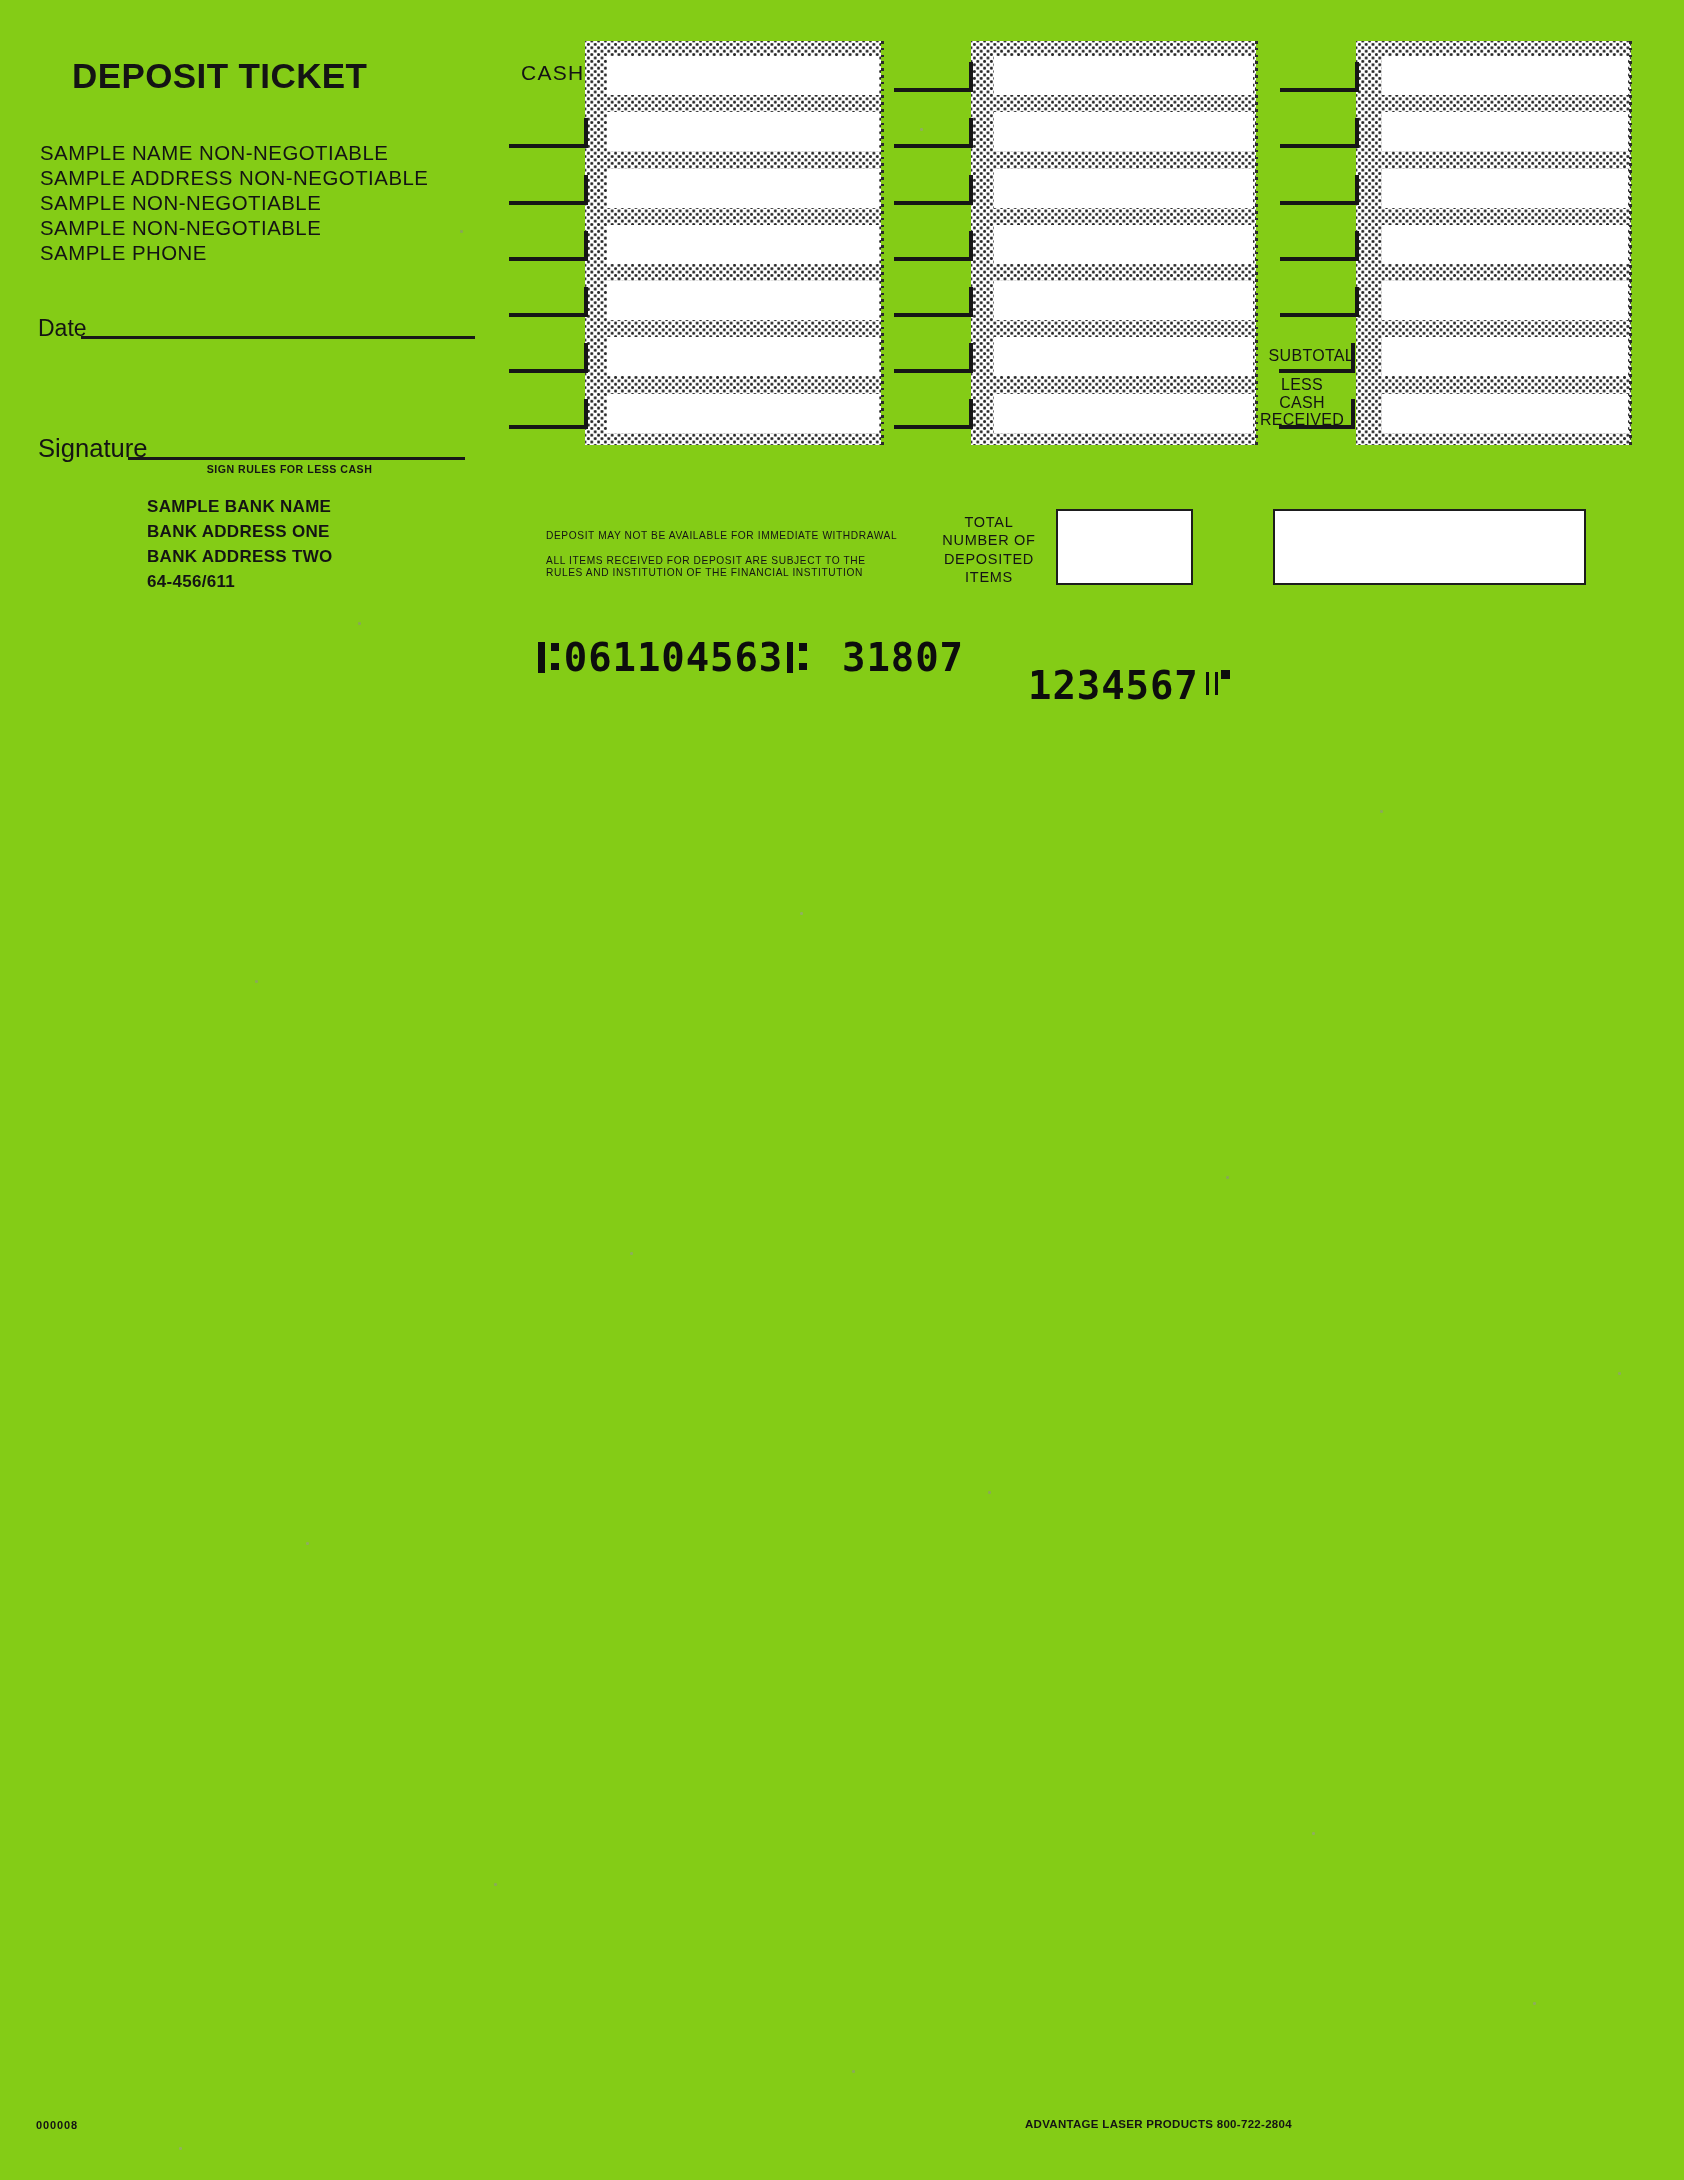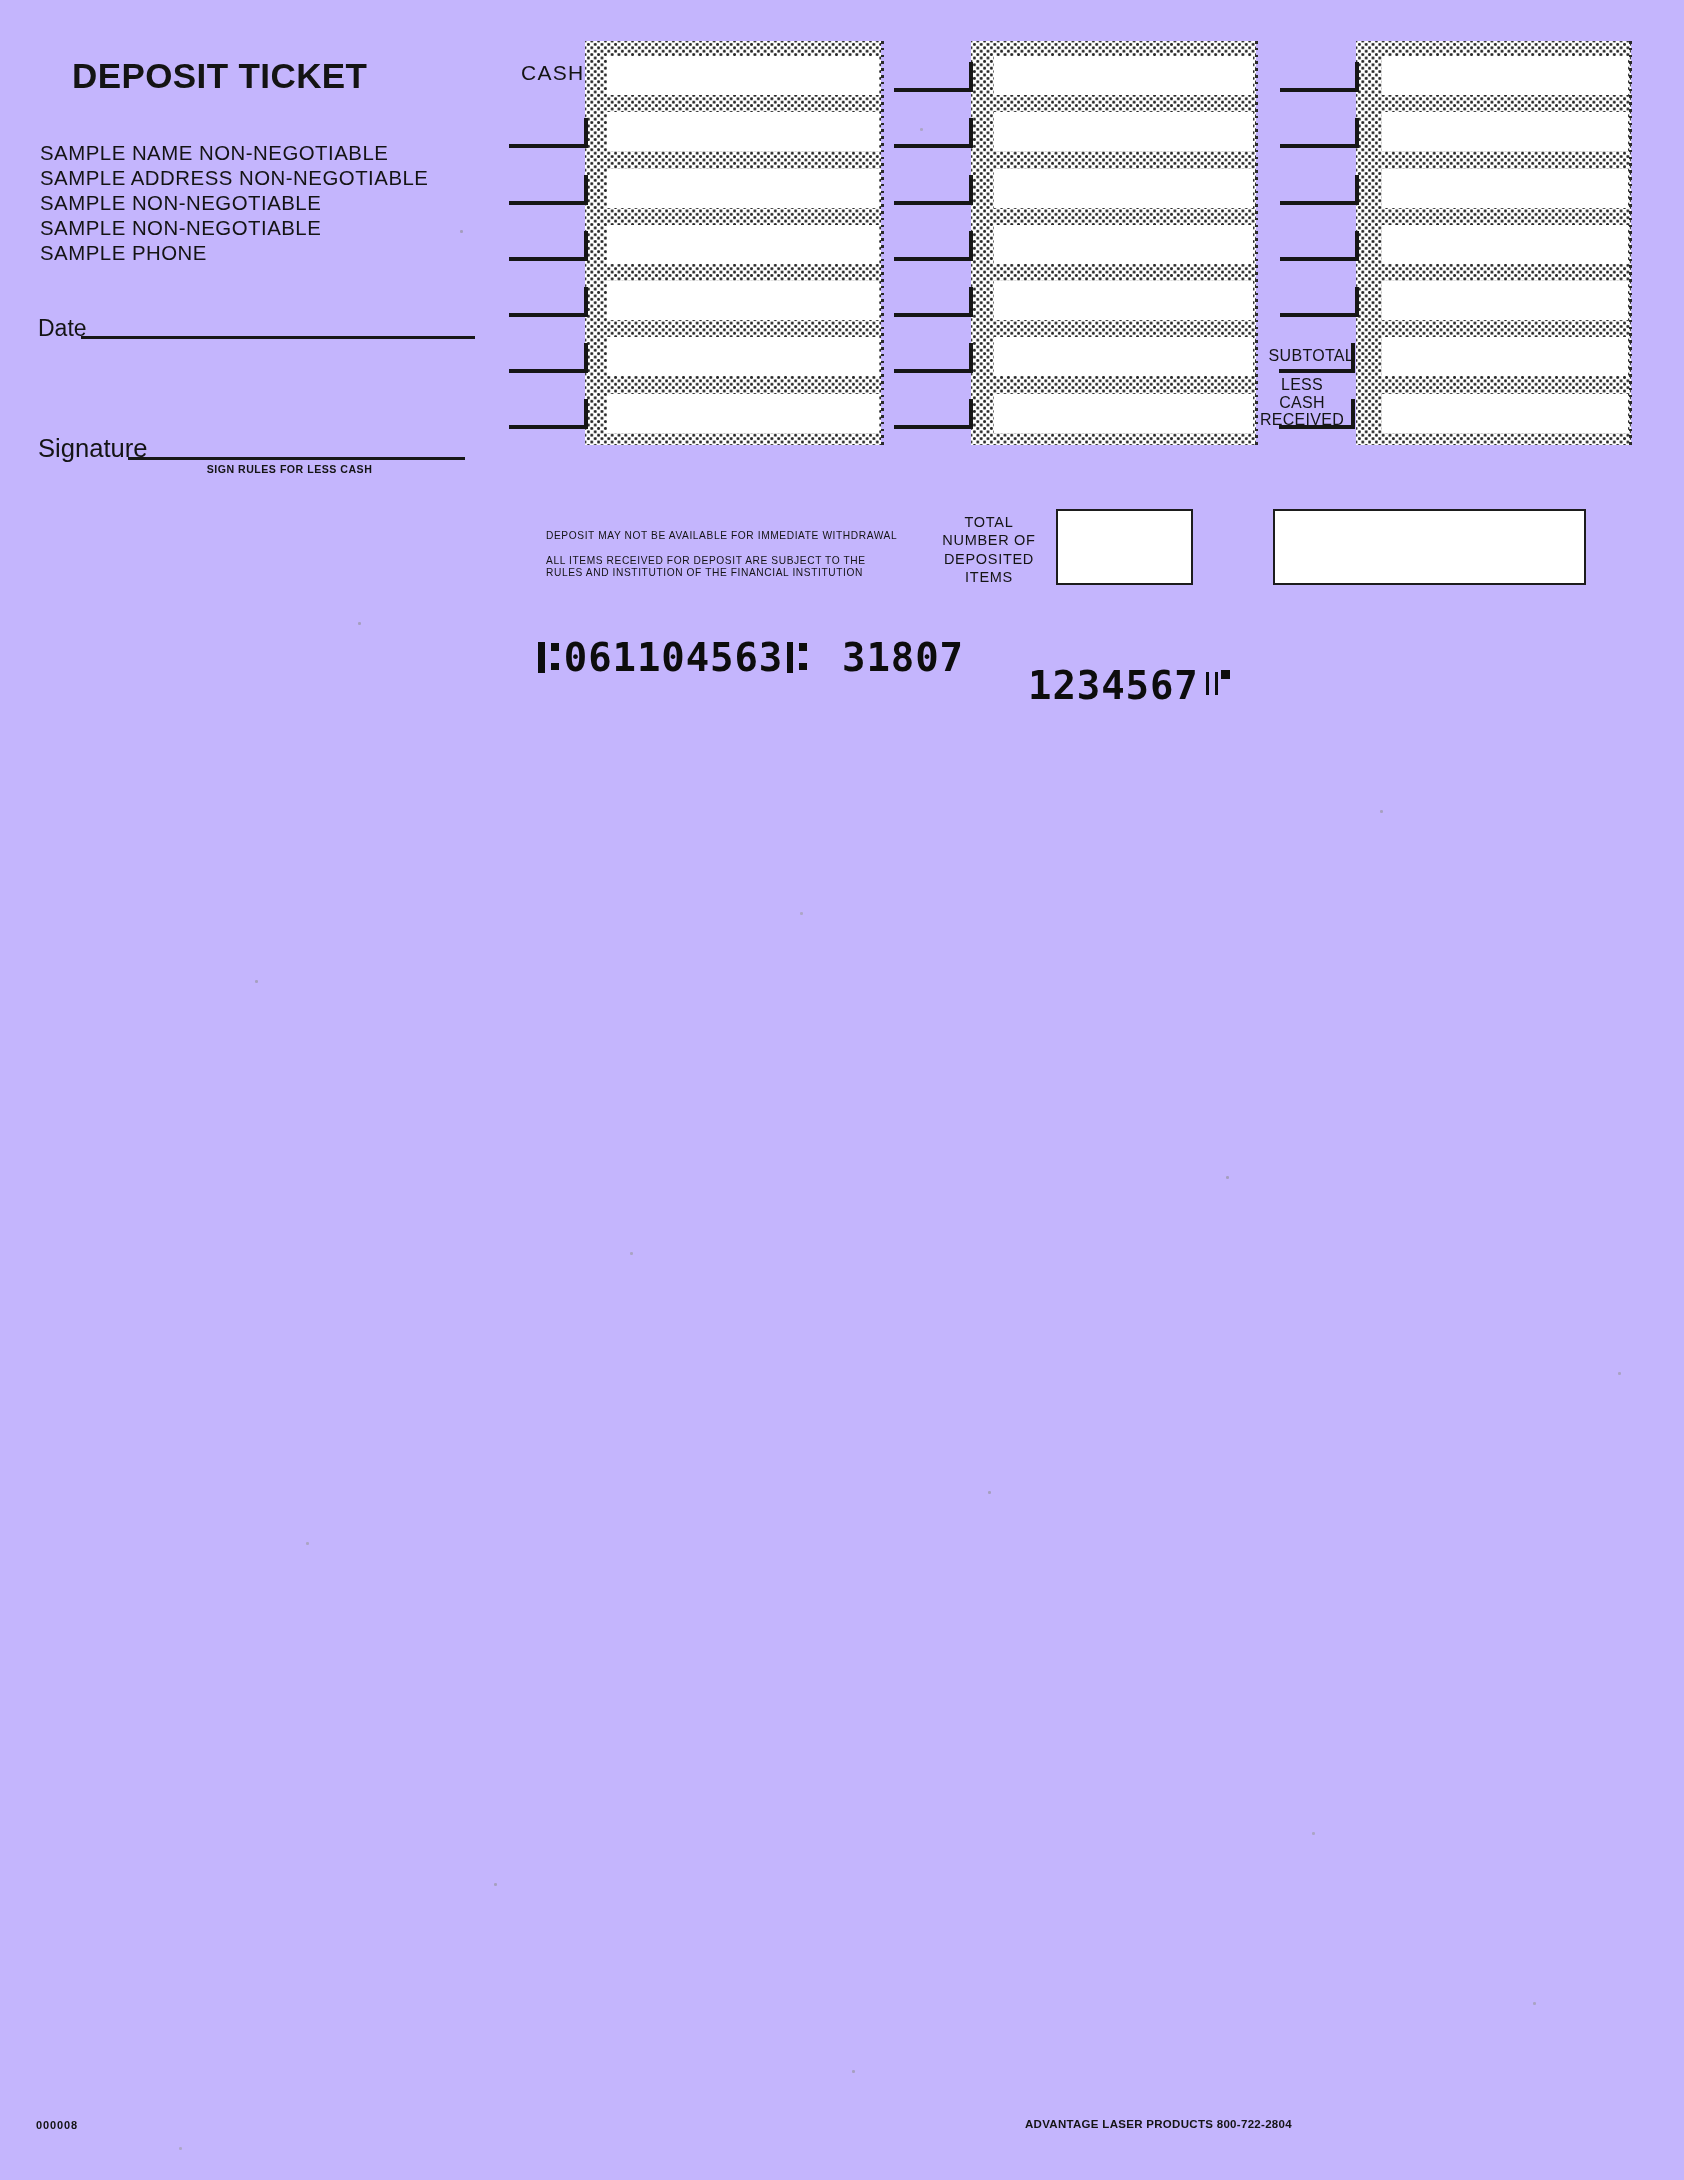--- a/index.html
+++ b/index.html
@@ -1,17 +1,17 @@
 <!DOCTYPE html>
 <html style="font-size:13.6px"><head>
 <meta charset="utf-8">
 <style>
   html,body{margin:0;padding:0;background:#e8e8e8;}
   .page{
-    position:relative;width:1684px;height:2181px;background:#c4b5fd;
+    position:relative;width:1684px;height:2181px;background:#84cc16;
     font-family:"Liberation Sans",sans-serif;color:#141414;overflow:hidden;
   }
   .abs{position:absolute;}
   
   .title{font-size:35px;font-weight:bold;letter-spacing:0.4px;white-space:nowrap;}
   .depositor{font-size:20.4px;line-height:25px;letter-spacing:0.5px;white-space:nowrap;}
   .field-label{font-weight:normal;white-space:nowrap;}
   .writeline{height:0;border-bottom:3.4px solid #181818;}
   .sig-caption{font-size:10.6px;font-weight:bold;letter-spacing:0.5px;text-align:center;white-space:nowrap;}
   .bank{font-size:17px;font-weight:bold;line-height:25px;letter-spacing:0.3px;white-space:nowrap;}
@@ -78,20 +78,26 @@
     <div>SAMPLE PHONE</div>
   </div>
 
   <div class="abs field-label" style="left:38px;top:315px;font-size:23px;">Date</div>
   <div class="abs writeline" style="left:81px;top:336px;width:394px;"></div>
 
   <div class="abs field-label" style="left:38px;top:434px;font-size:25.6px;">Signature</div>
   <div class="abs writeline" style="left:128px;top:457px;width:337px;"></div>
   <div class="abs sig-caption" style="left:196px;top:463px;width:187px;">SIGN RULES FOR LESS CASH</div>
 
+  <div class="abs bank" style="left:147px;top:494px;">
+    <div>SAMPLE BANK NAME</div>
+    <div>BANK ADDRESS ONE</div>
+    <div>BANK ADDRESS TWO</div>
+    <div>64-456/611</div>
+  </div>
 
   <div class="grid" style="left:585px;top:41px;width:296px;height:404px;"></div>
   <div class="grid" style="left:971px;top:41px;width:285px;height:404px;"></div>
   <div class="grid" style="left:1356px;top:41px;width:275px;height:404px;"></div>
 
   <div class="dotline" style="left:881px;top:41px;height:404px;"></div>
   <div class="dotline" style="left:1255px;top:41px;height:404px;"></div>
   <div class="dotline" style="left:1629px;top:41px;height:404px;"></div>
 
   <div class="abs cash-label" style="left:521px;top:61px;">CASH</div>

